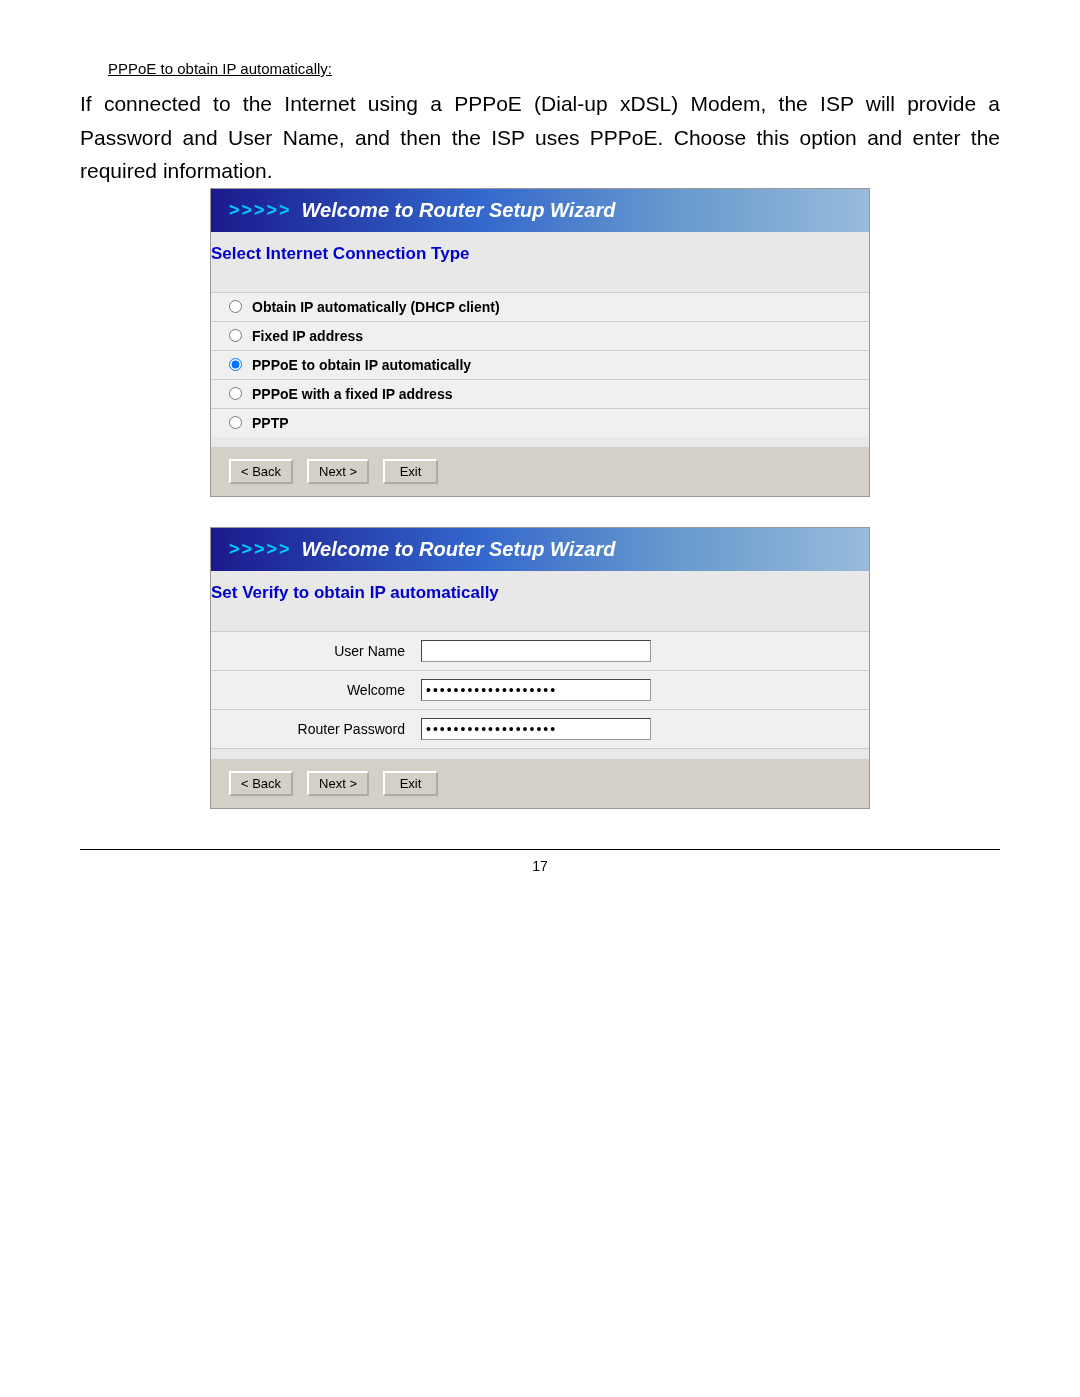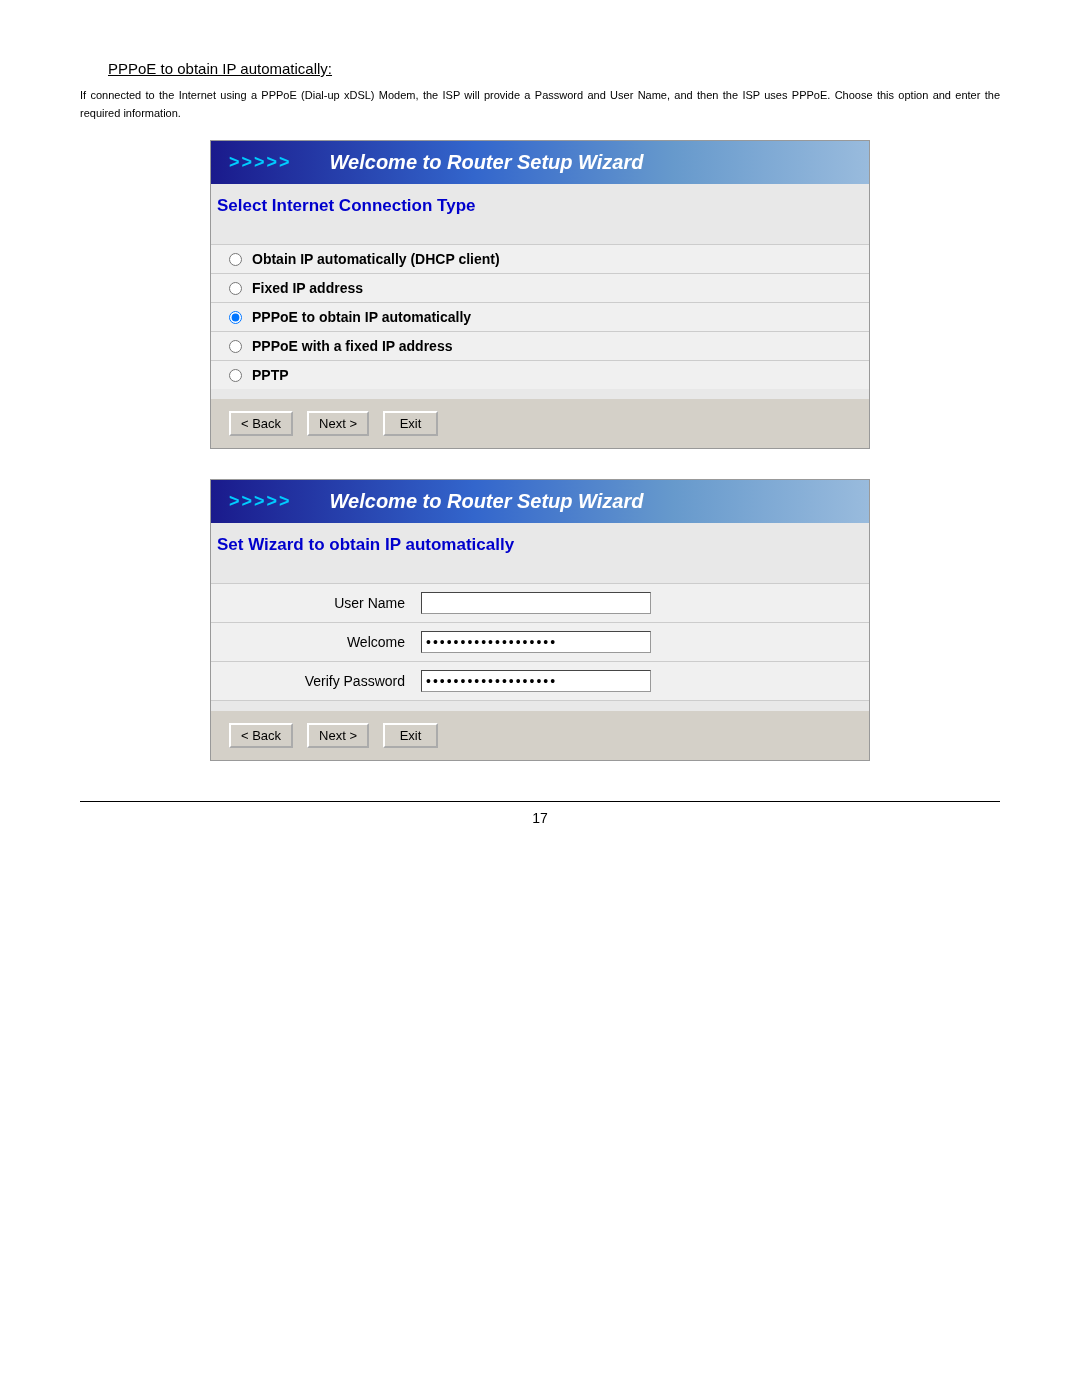--- a/index.html
+++ b/index.html
@@ -14,24 +14,23 @@
     }
 
     .section-title {
       text-decoration: underline;
       font-size: 15px;
       margin-bottom: 10px;
       margin-left: 28px;
     }
 
     .intro-text {
-      font-size: 11px;
+      font-size: 21px;
       line-height: 1.6;
       text-align: justify;
-      margin-bottom: 18px;
     }
 
     .wizard-box {
       border: 1px solid #999;
       width: 660px;
       margin: 0 auto 30px auto;
       background: #d4d0c8;
     }
 
     .wizard-header {
@@ -47,28 +46,27 @@
       font-weight: bold;
       margin-right: 10px;
       letter-spacing: 2px;
     }
 
     .wizard-header-title {
       color: #fff;
       font-size: 20px;
       font-weight: bold;
       font-style: italic;
-      margin-left: 28px;
     }
 
     .wizard-subtitle {
       color: #0000cc;
       font-size: 17px;
       font-weight: bold;
-      padding: 12px 18px 8px 6px;
+      padding: 12px 18px 8px 0;
       background: #e8e8e8;
     }
 
     .wizard-content {
       background: #e8e8e8;
       padding: 10px 0 0 0;
     }
 
     .radio-option {
       display: flex;
@@ -202,40 +200,40 @@
   </div>
 </div>
 
 <div class="wizard-box">
 
   <div class="wizard-header">
     <span class="wizard-header-arrows">&gt;&gt;&gt;&gt;&gt;</span>
     <span class="wizard-header-title">Welcome to Router Setup Wizard</span>
   </div>
 
-  <div class="wizard-subtitle">Set Wizard to obtain IP automatically</div>
+  <div class="wizard-subtitle">Set Verify to obtain IP automatically</div>
 
   <div class="wizard-content">
     <div class="spacer"></div>
     <table class="form-table">
       <tbody>
           <tr>
         <td class="label-cell">User Name</td>
         <td class="input-cell">
           <input type="text" value="" style="">
         </td>
       </tr>
       <tr>
         <td class="label-cell">Welcome</td>
         <td class="input-cell">
           <input type="password" value="passwordplaceholder" style="letter-spacing: 2px;">
         </td>
       </tr>
       <tr>
-        <td class="label-cell">Verify Password</td>
+        <td class="label-cell">Router Password</td>
         <td class="input-cell">
           <input type="password" value="passwordplaceholder" style="letter-spacing: 2px;">
         </td>
       </tr>
     </tbody>
       </table>
     <div class="spacer"></div>
   </div>
 
   <div class="wizard-buttons">

